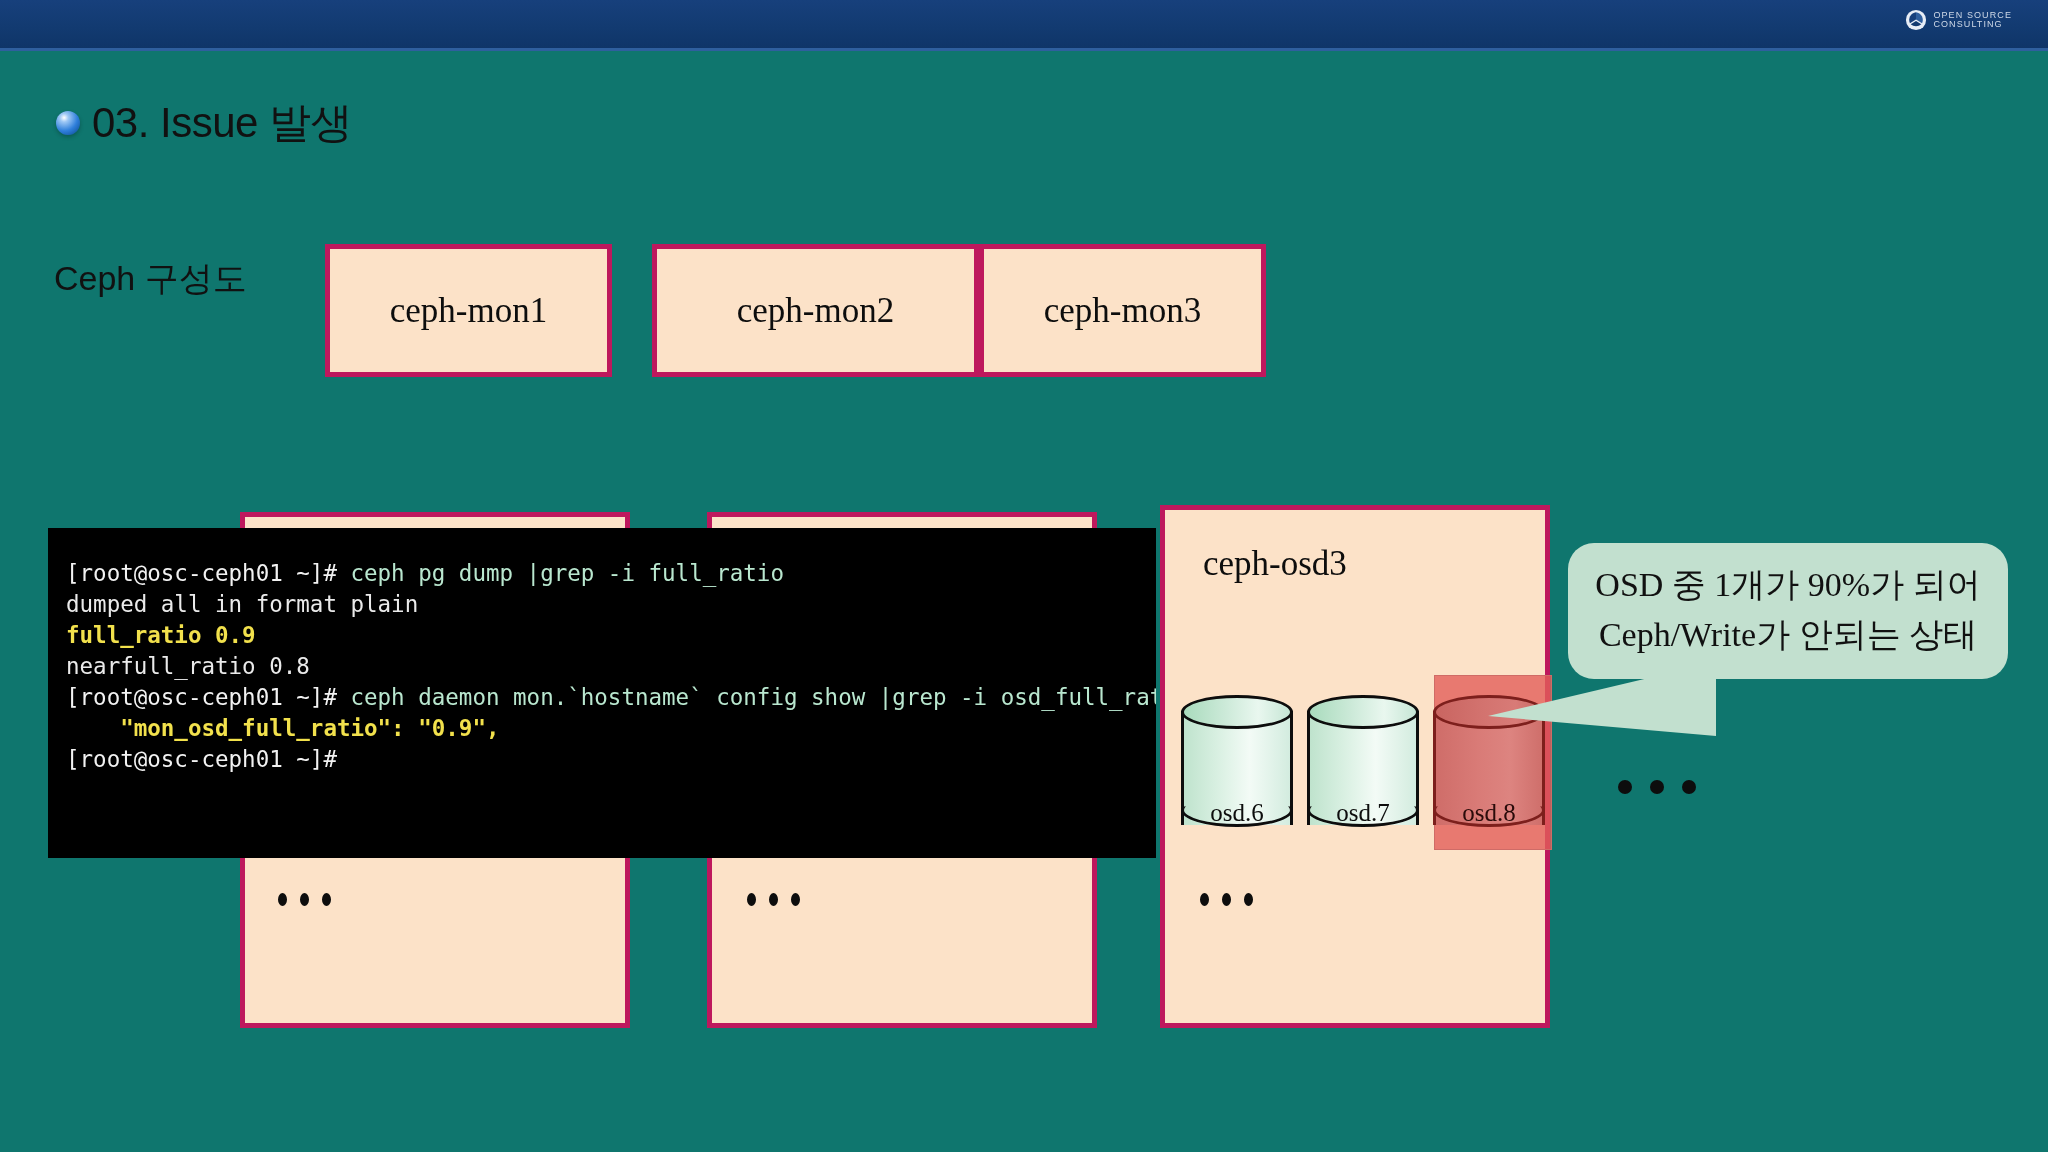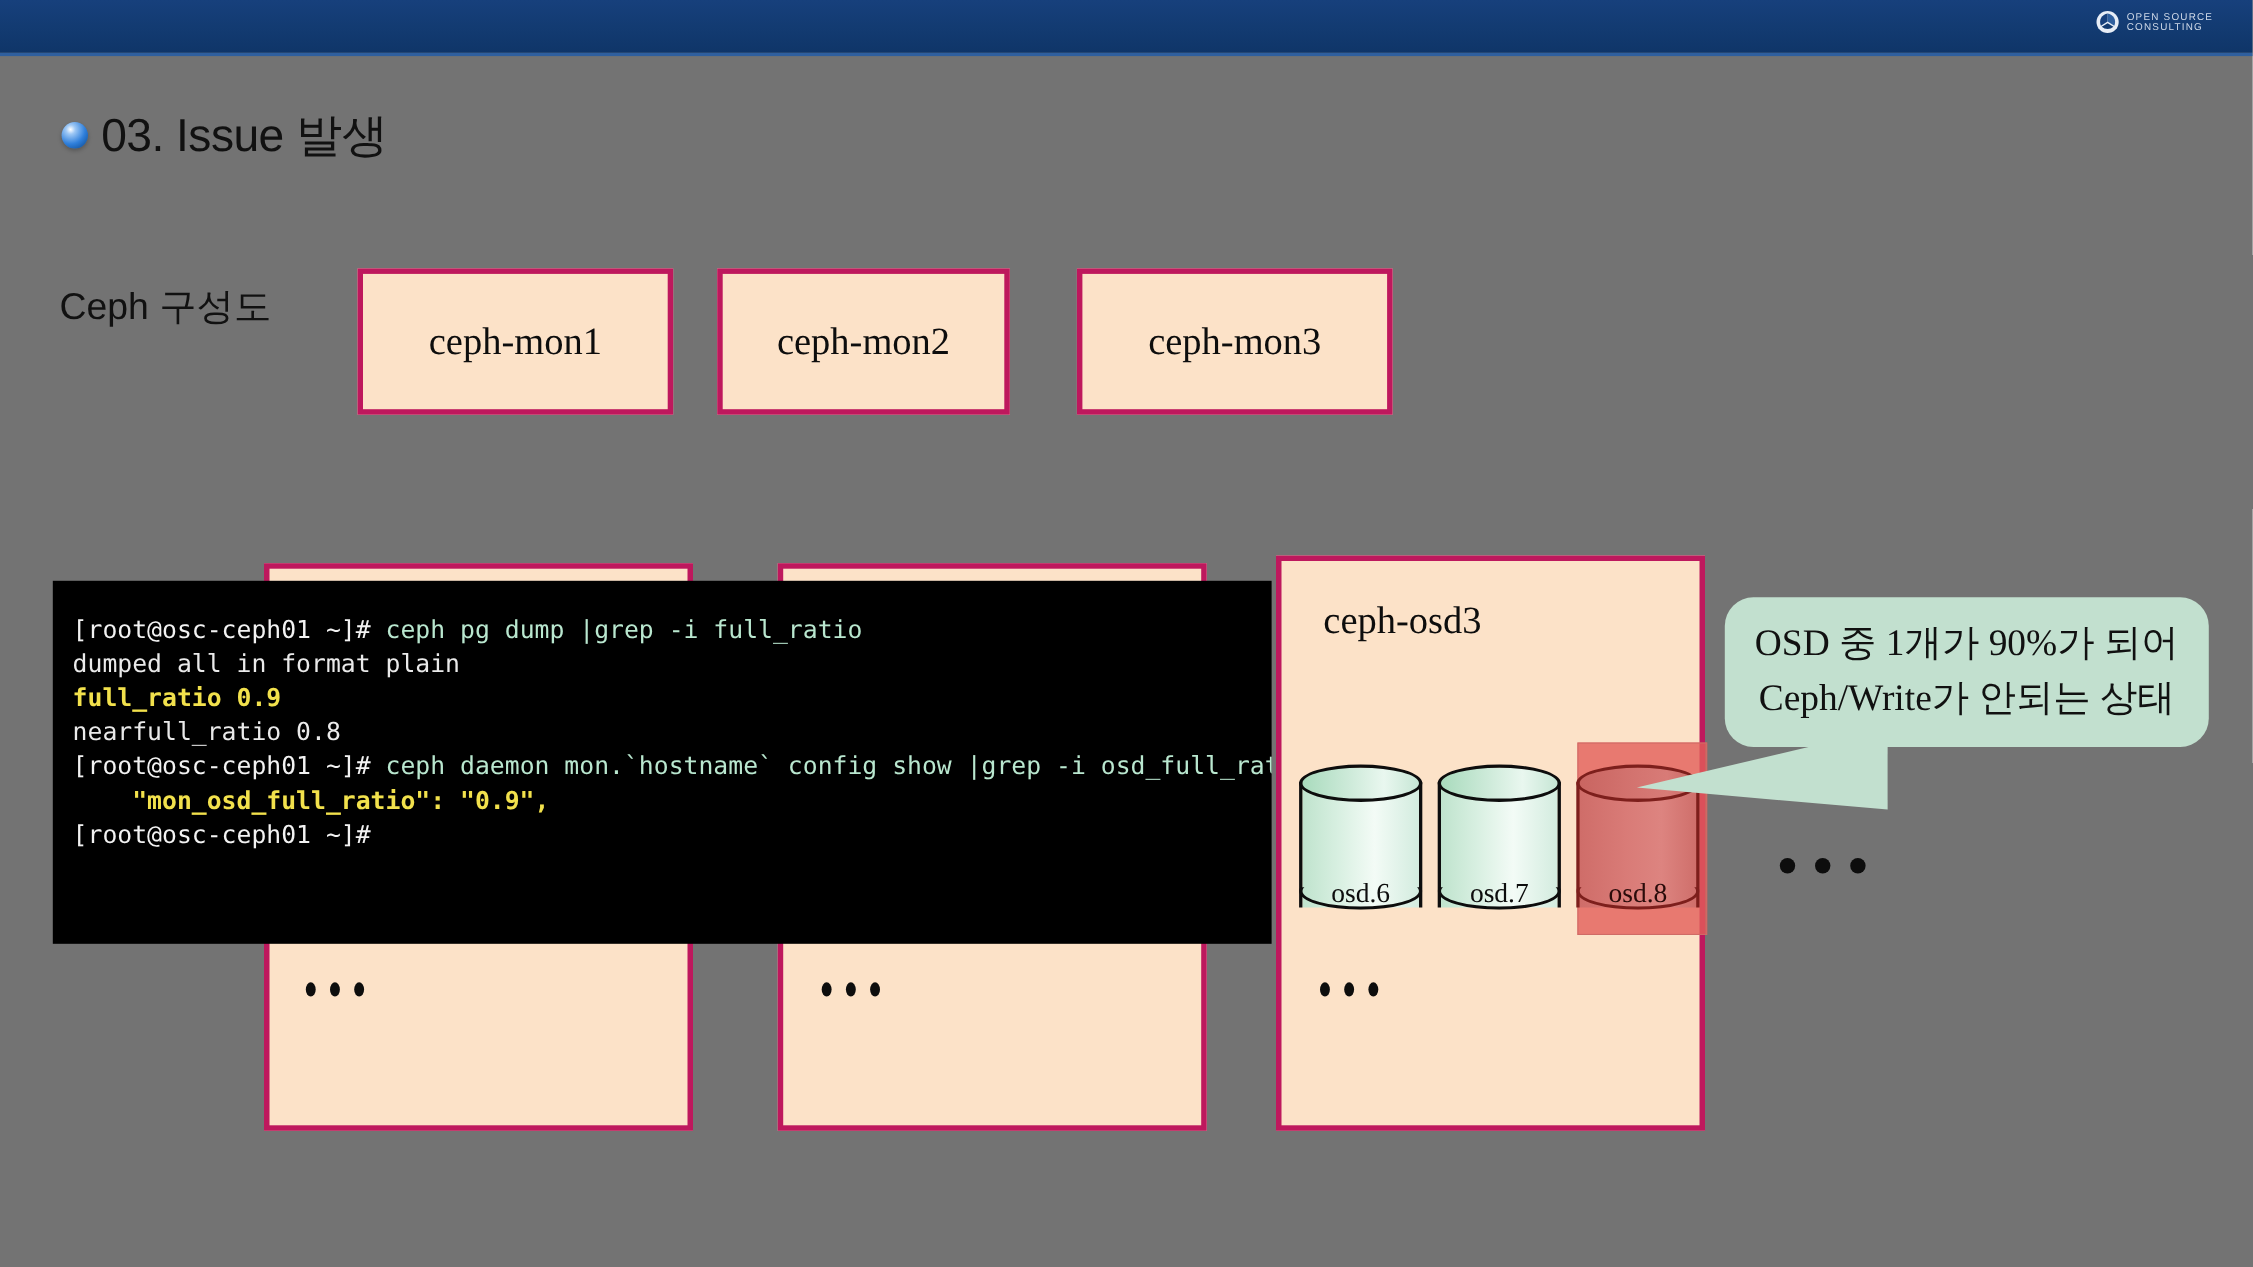--- a/index.html
+++ b/index.html
@@ -8,21 +8,21 @@
     padding: 0;
     background: #ffffff;
   }
   body {
     font-family: "Liberation Sans", sans-serif;
   }
   #slide {
     position: relative;
     width: 2048px;
     height: 1152px;
-    background: #737373;
+    background: #0f766e;
     overflow: hidden;
   }
 
   
   .header-bar {
     position: absolute;
     left: 0; top: 0;
     width: 2048px;
     height: 48px;
     background: #123c75;
@@ -284,21 +284,21 @@
   <div class="title-row">
     <span class="title-bullet"></span>
     <span class="title-text">03. Issue 발생</span>
   </div>
 
   <div class="section-caption">Ceph 구성도</div>
 
   <div class="node-box" style="left:325px; top:244px; width:287px; height:133px;">
     <span class="node-label">ceph-mon1</span>
   </div>
-  <div class="node-box" style="left:652px; top:244px; width:266px; height:133px;">
+  <div class="node-box" style="left:652px; top:244px; width:327px; height:133px;">
     <span class="node-label">ceph-mon2</span>
   </div>
   <div class="node-box" style="left:979px; top:244px; width:287px; height:133px;">
     <span class="node-label">ceph-mon3</span>
   </div>
 
   <div class="node-box osd" style="left:240px; top:497px; width:390px; height:516px;">
     <span class="node-label">ceph-osd1</span>
 
   </div>

